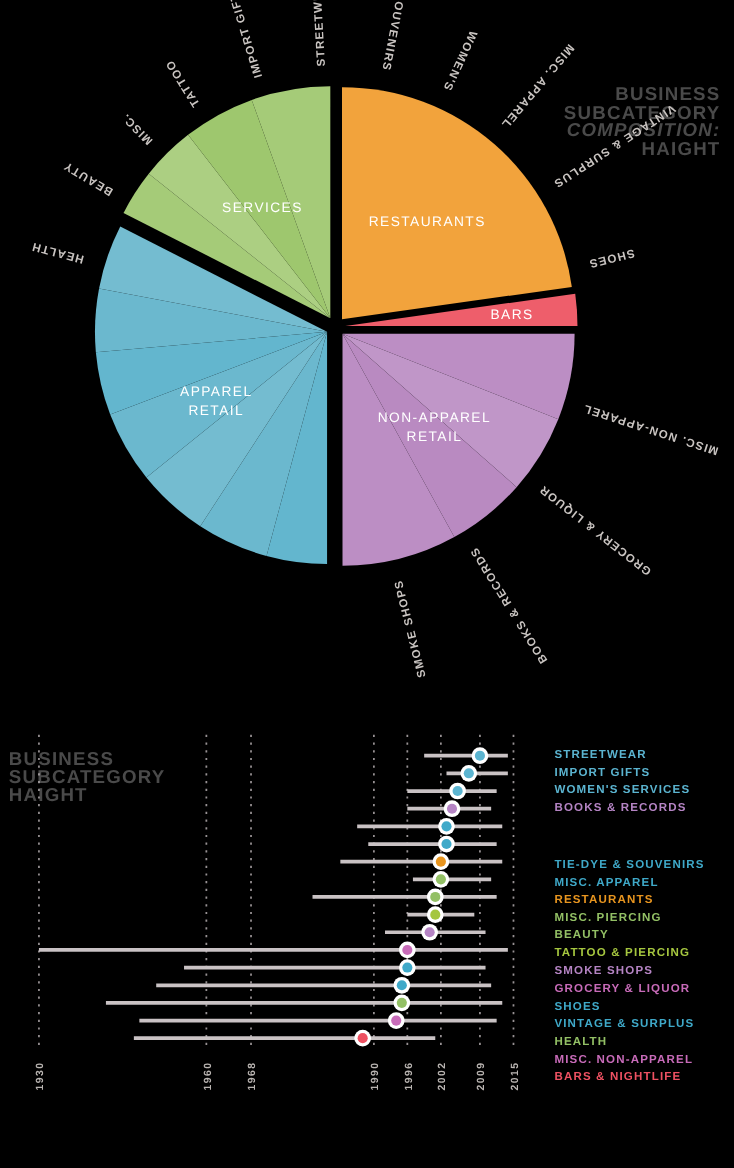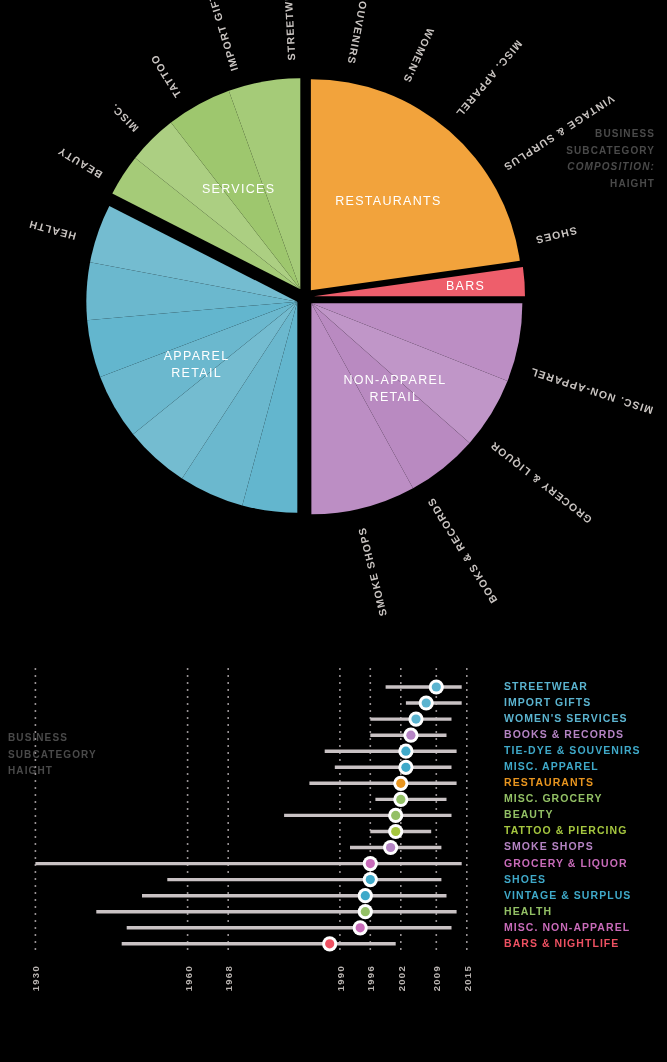--- a/index.html
+++ b/index.html
@@ -9,27 +9,26 @@
     font-family:"Liberation Sans","DejaVu Sans",sans-serif;
     color:#cfcfcf;
   }
   .panel{position:absolute;left:0;top:0;width:667px;}
   #pie-panel{height:660px;}
   #time-panel{top:660px;height:402px;}
 
   
   .heading{
     position:absolute;
-    font-size:10px;
+    font-size:17px;
     font-weight:bold;
     letter-spacing:1.1px;
     line-height:16.5px;
     color:#4a4a4a;
     text-transform:uppercase;
-    margin-top:48px;
   }
   #pie-heading{right:12px;top:78px;text-align:right;width:220px;}
   #time-heading{left:8px;top:682px;text-align:left;width:230px;}
   .heading .it{font-style:italic;}
 
   
   #pie-svg{position:absolute;left:0;top:0;}
   .slice-title{
     fill:#ffffff;font-size:12.5px;font-weight:normal;
     letter-spacing:1.3px;text-anchor:middle;
@@ -204,24 +203,24 @@
       <text x="440.3" y="305" class="tick-label" transform="rotate(-90 440.3 305)" text-anchor="end">2009</text>
       <text x="470.8" y="305" class="tick-label" transform="rotate(-90 470.8 305)" text-anchor="end">2015</text>
     </g>
 </svg>
 
 <div id="legend">
     <div class="legend-row legend-label" style="color: rgb(91, 180, 208);">STREETWEAR</div>
     <div class="legend-row legend-label" style="color: rgb(91, 180, 208);">IMPORT GIFTS</div>
     <div class="legend-row legend-label" style="color: rgb(91, 180, 208);">WOMEN'S SERVICES</div>
     <div class="legend-row legend-label" style="color: rgb(181, 132, 196);">BOOKS &amp; RECORDS</div>
-    <div class="legend-row legend-label" style="color: rgb(63, 169, 201);">TIE-DYE &amp; SOUVENIRS</div>
+    <div class="legend-row legend-label" style="color: rgb(63, 169, 201); margin-top: 36px;">TIE-DYE &amp; SOUVENIRS</div>
     <div class="legend-row legend-label" style="color: rgb(63, 169, 201);">MISC. APPAREL</div>
     <div class="legend-row legend-label" style="color: rgb(232, 149, 31);">RESTAURANTS</div>
-    <div class="legend-row legend-label" style="color: rgb(147, 192, 101);">MISC. GROCERY</div>
+    <div class="legend-row legend-label" style="color: rgb(147, 192, 101);">MISC. PIERCING</div>
     <div class="legend-row legend-label" style="color: rgb(147, 192, 101);">BEAUTY</div>
     <div class="legend-row legend-label" style="color: rgb(165, 198, 63);">TATTOO &amp; PIERCING</div>
     <div class="legend-row legend-label" style="color: rgb(181, 132, 196);">SMOKE SHOPS</div>
     <div class="legend-row legend-label" style="color: rgb(200, 107, 185);">GROCERY &amp; LIQUOR</div>
     <div class="legend-row legend-label" style="color: rgb(63, 169, 201);">SHOES</div>
     <div class="legend-row legend-label" style="color: rgb(63, 169, 201);">VINTAGE &amp; SURPLUS</div>
     <div class="legend-row legend-label" style="color: rgb(147, 192, 101);">HEALTH</div>
     <div class="legend-row legend-label" style="color: rgb(200, 107, 185);">MISC. NON-APPAREL</div>
     <div class="legend-row legend-label" style="color: rgb(238, 81, 98);">BARS &amp; NIGHTLIFE</div>
   </div>

